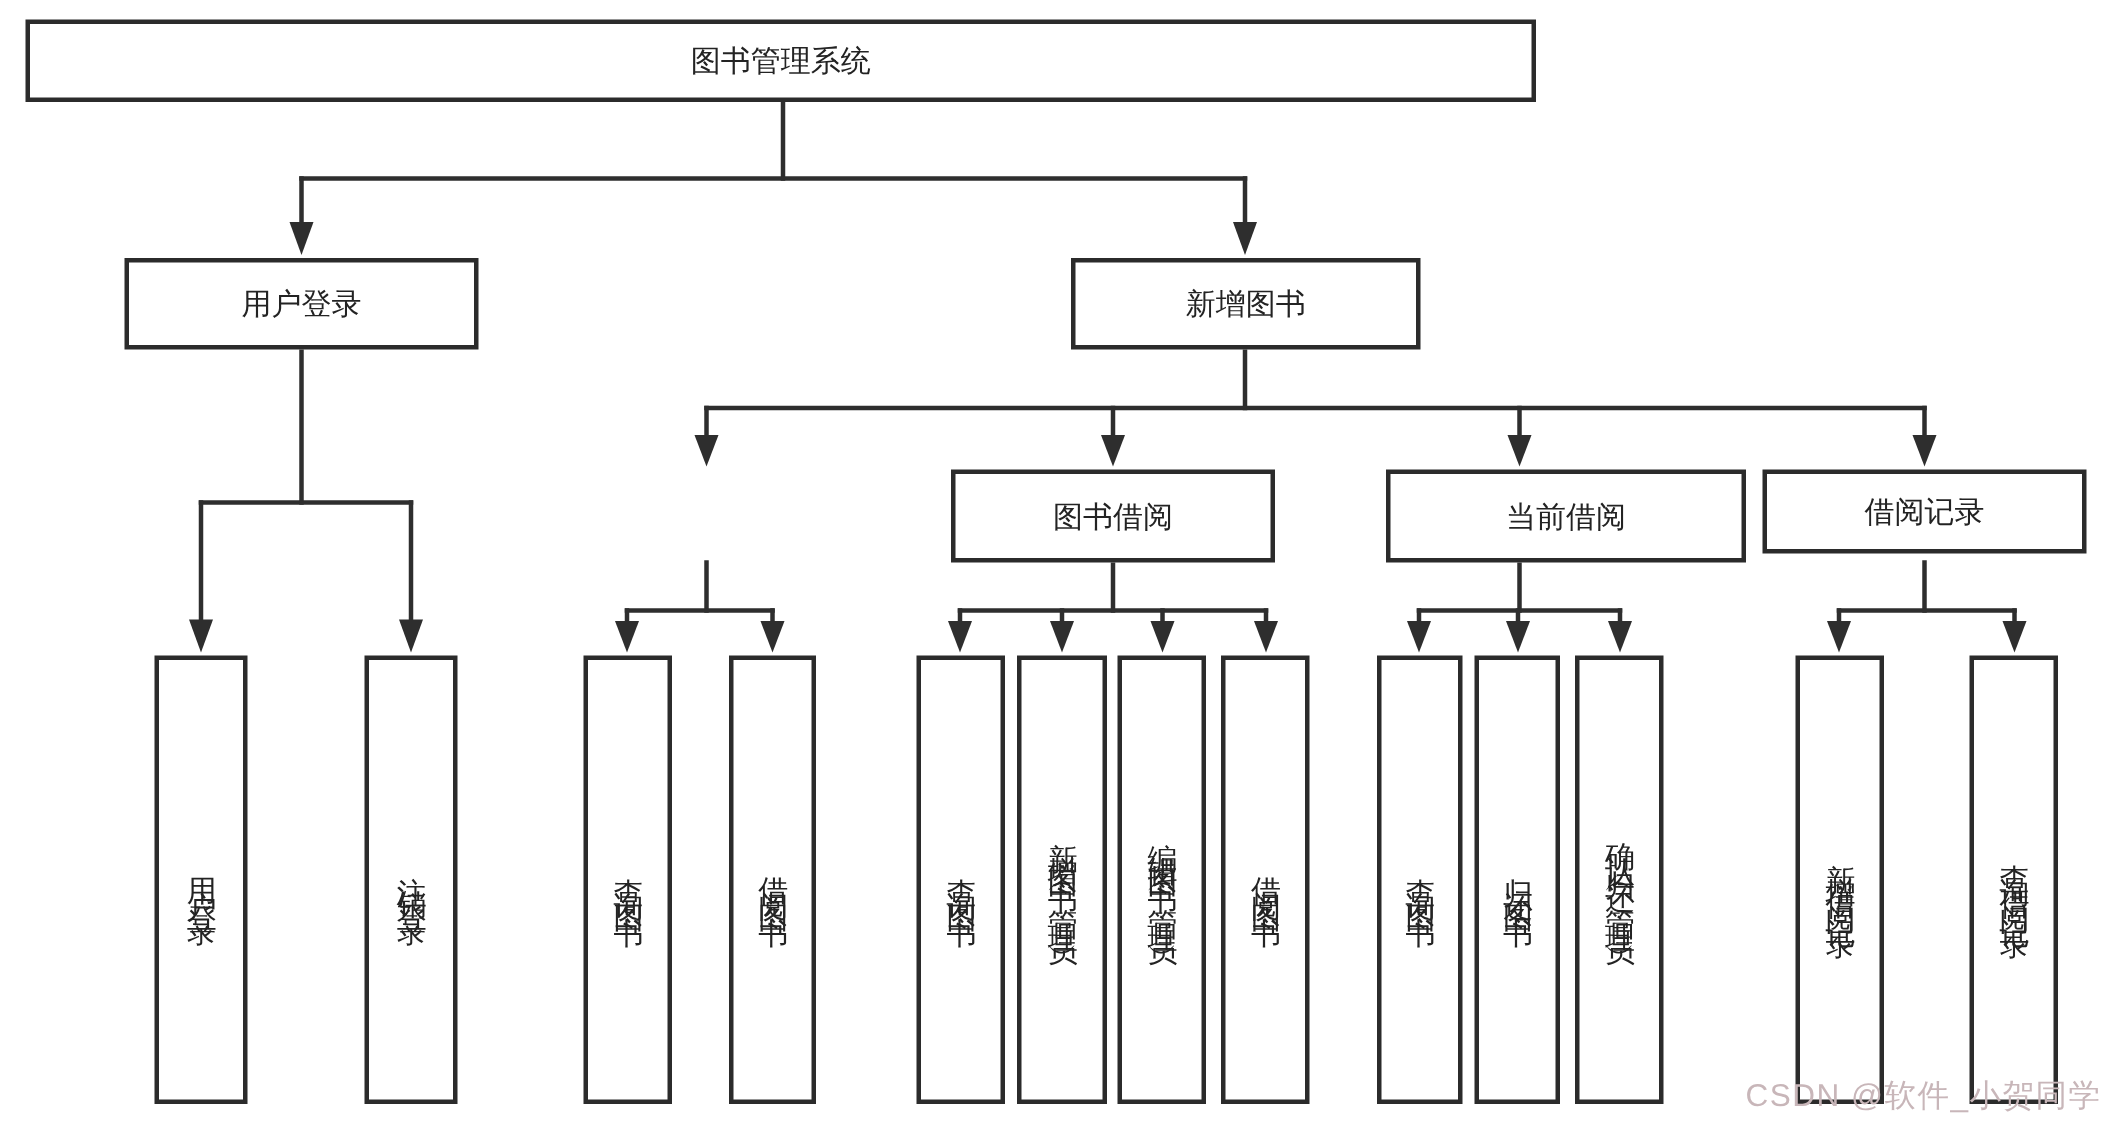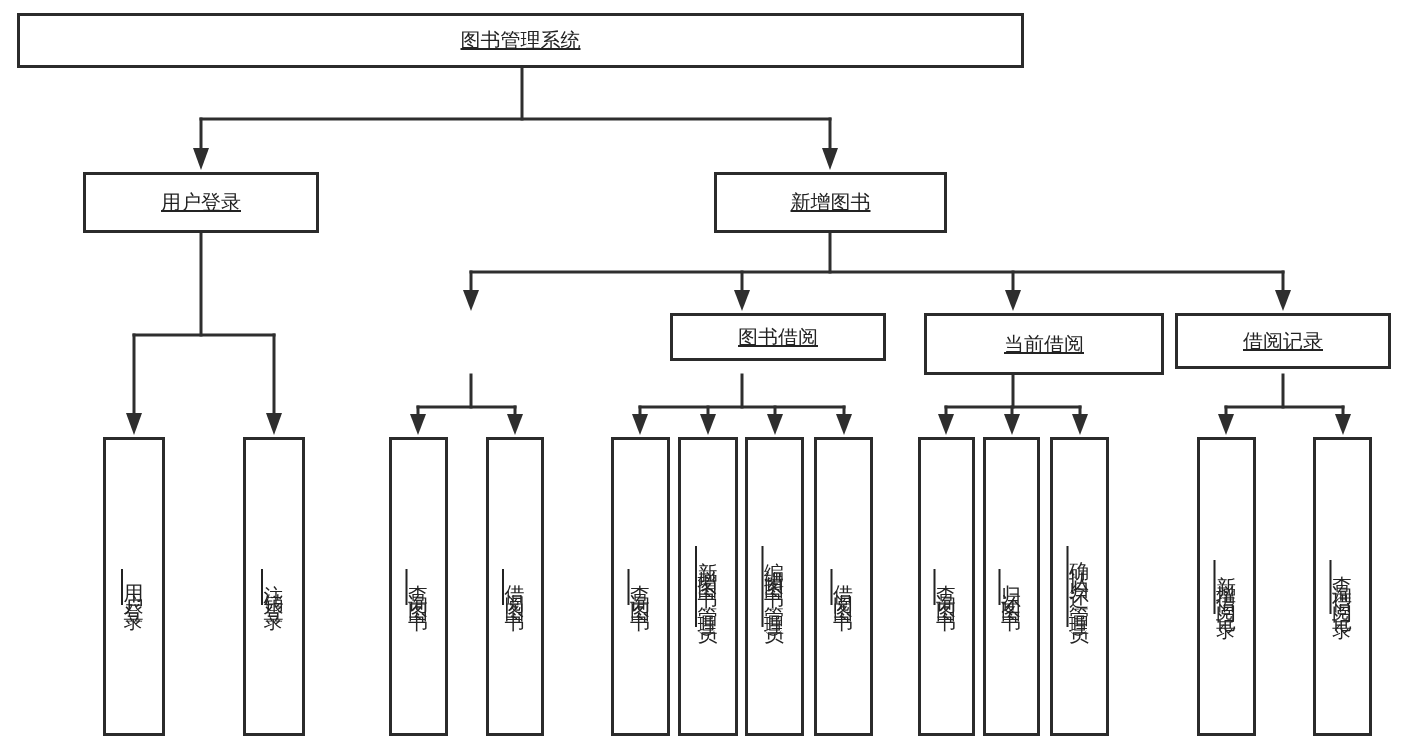--- a/index.html
+++ b/index.html
@@ -26,21 +26,20 @@
     box-sizing: border-box;
     border: 3px solid #2b2b2b;
     background: #ffffff;
     color: #232323;
     display: flex;
     align-items: center;
     justify-content: center;
     font-size: 20px;
     z-index: 1;
     text-align: center;
-    text-decoration: underline;
   }
   .leaf .vtext {
     writing-mode: vertical-rl;
     letter-spacing: 9px;
     line-height: 1;
     white-space: nowrap;
   }
   .watermark {
     position: absolute;
     right: 4px;
@@ -132,21 +131,21 @@
     <span>图书管理系统</span>
   </div>
 
   <div class="node" style="left:83px; top:172px; width:236px; height:61px;">
     <span>用户登录</span>
   </div>
   <div class="node" style="left:714px; top:172px; width:233px; height:61px;">
     <span>新增图书</span>
   </div>
 
-  <div class="node" style="left:670px; top:313px; width:216px; height:48px;">
+  <div class="node" style="left:634px; top:313px; width:216px; height:62px;">
     <span>图书借阅</span>
   </div>
   <div class="node" style="left:905px; top:313px; width:240px; height:62px;margin-left:19px;">
     <span>当前借阅</span>
   </div>
   <div class="node" style="left:1175px; top:313px; width:216px; height:56px;">
     <span>借阅记录</span>
   </div>
 
   <div class="node leaf" style="left:103px; top:437px; width:62px; height:299px;">
@@ -186,13 +185,14 @@
     <span class="vtext">确认归还（管理员）</span>
   </div>
 
   <div class="node leaf" style="left:1197px; top:437px; width:59px; height:299px;">
     <span class="vtext">新增借阅记录</span>
   </div>
   <div class="node leaf" style="left:1313px; top:437px; width:59px; height:299px;">
     <span class="vtext">查询借阅记录</span>
   </div>
 
+  <div class="watermark">CSDN @软件_小贺同学</div>
 </div>
 
 </body></html>

